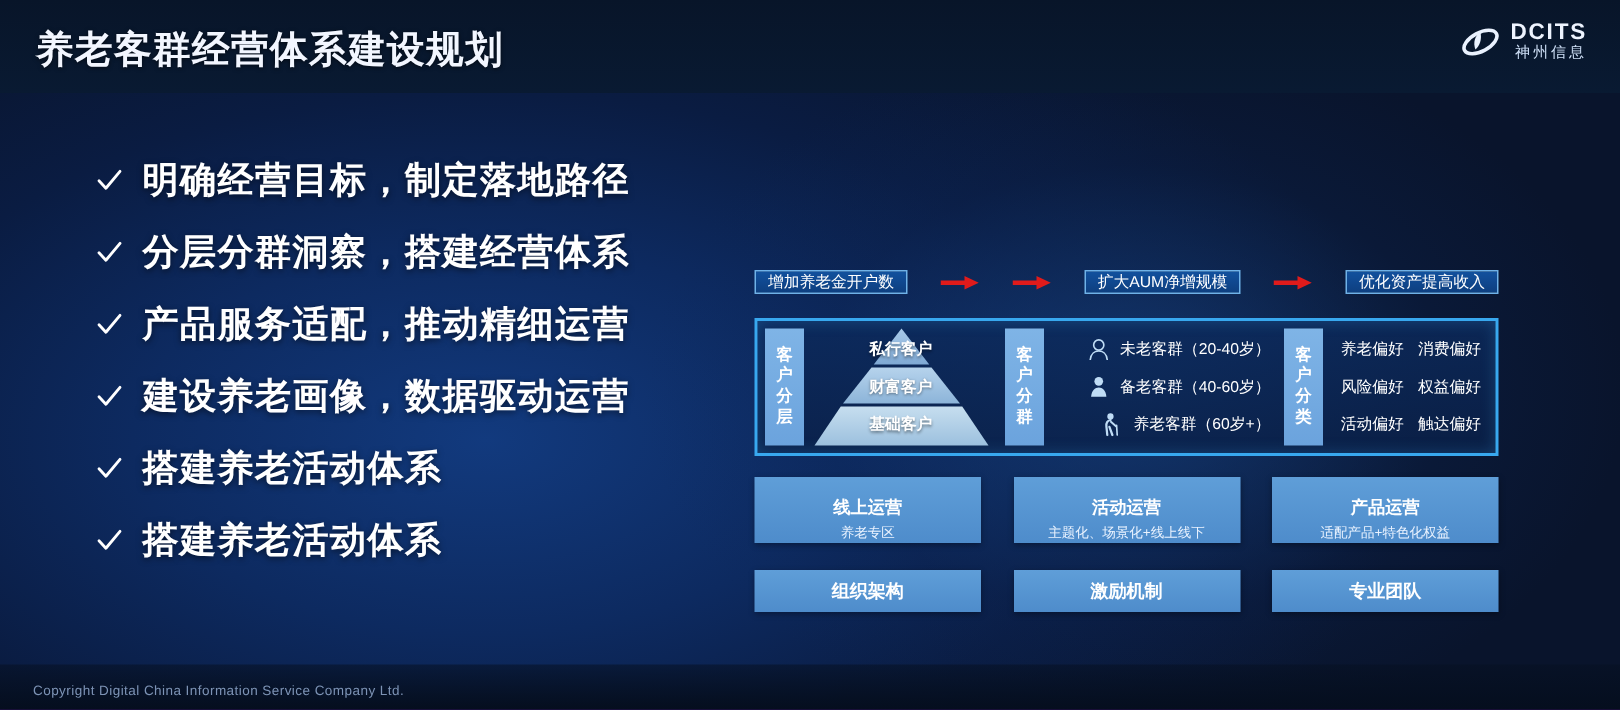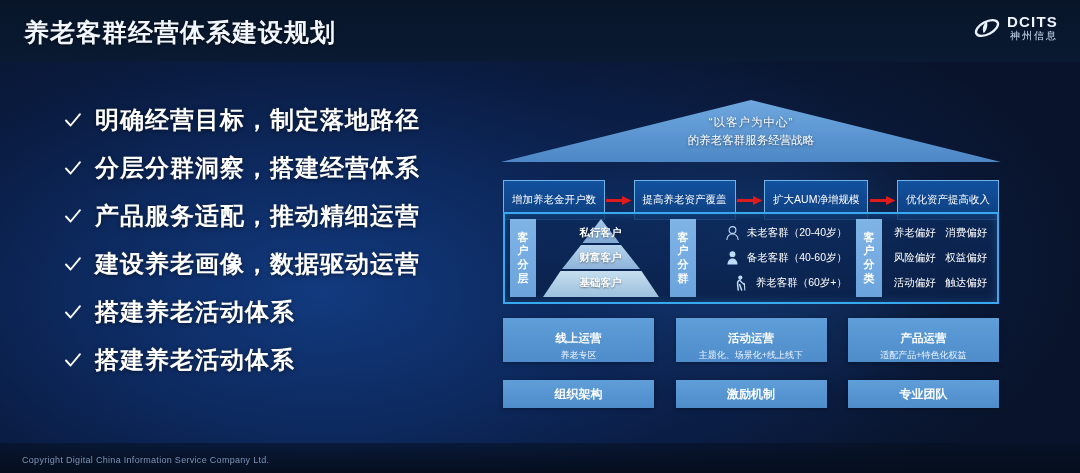--- a/index.html
+++ b/index.html
@@ -86,21 +86,21 @@
   }
   #roof .roof-text div:first-child{ letter-spacing:1px; }
 
   
   #chain{
     position:absolute; left:8px; top:84px; width:496px;
     display:flex; align-items:center; justify-content:space-between;
   }
   .chain-box{
     flex:0 0 auto;
-    padding:12px 8px;
+    padding:0 8px;
     min-width:102px;
     text-align:center;
     font-size:10.5px; color:#ffffff;
     background:linear-gradient(180deg,#12519e 0%,#0e3f80 100%);
     border:1px solid #6fb2e8;
     white-space:nowrap;
   }
   .chain-arrow{
     flex:0 0 auto; width:26px; height:11px; position:relative;
   }
@@ -276,46 +276,30 @@
             <path d="M2 9.5 L6.6 14.5 L16 3.2" fill="none" stroke="#ffffff" stroke-width="1.9" stroke-linecap="round" stroke-linejoin="round"></path>
           </svg>
       </span>
       <span class="txt">搭建养老活动体系</span>
     </div>
 
   </div>
 
   <div id="diagram">
 
-    <div id="roof">
-      <svg viewBox="0 0 512 72" preserveAspectRatio="none">
-        <defs>
-          <linearGradient id="roofGrad" x1="0" y1="0" x2="0" y2="1">
-            <stop offset="0%" stop-color="#6fa8df"></stop>
-            <stop offset="100%" stop-color="#4d87c6"></stop>
-          </linearGradient>
-        </defs>
-        <polygon points="256,4 506,66 6,66" fill="url(#roofGrad)"></polygon>
-      </svg>
-      <div class="roof-text">
-        <div>“以客户为中心”</div>
-        <div>的养老客群服务经营战略</div>
-      </div>
-    </div>
 
     <div id="chain">
 
       <div class="chain-box">增加养老金开户数</div>
       <span class="chain-arrow">
         <svg viewBox="0 0 26 11">
             <path d="M0 4 H16 V1 L25.5 5.5 L16 10 V7 H0 Z" fill="#e01b1b"></path>
           </svg>
       </span>
 
-      <div class="chain-box">提高养老资产覆盖</div>
       <span class="chain-arrow">
         <svg viewBox="0 0 26 11">
             <path d="M0 4 H16 V1 L25.5 5.5 L16 10 V7 H0 Z" fill="#e01b1b"></path>
           </svg>
       </span>
 
       <div class="chain-box">扩大AUM净增规模</div>
       <span class="chain-arrow">
         <svg viewBox="0 0 26 11">
             <path d="M0 4 H16 V1 L25.5 5.5 L16 10 V7 H0 Z" fill="#e01b1b"></path>

